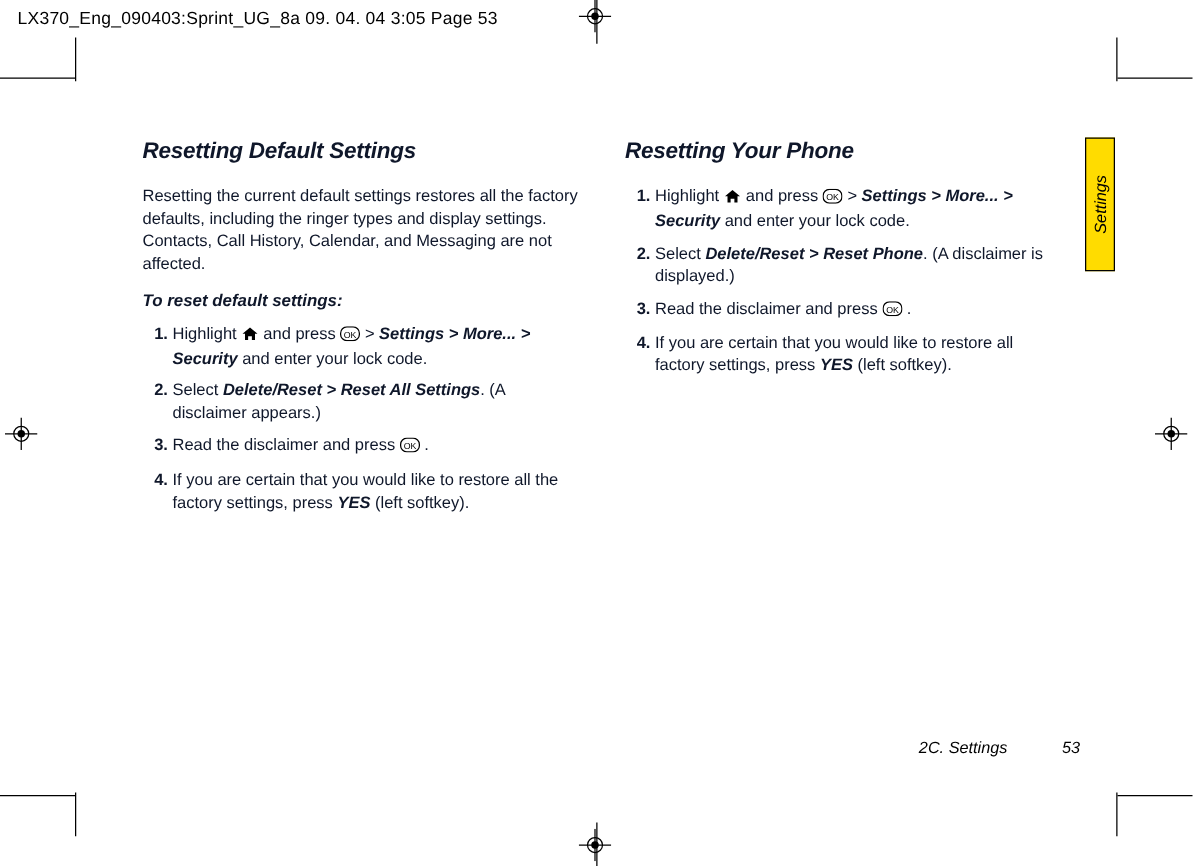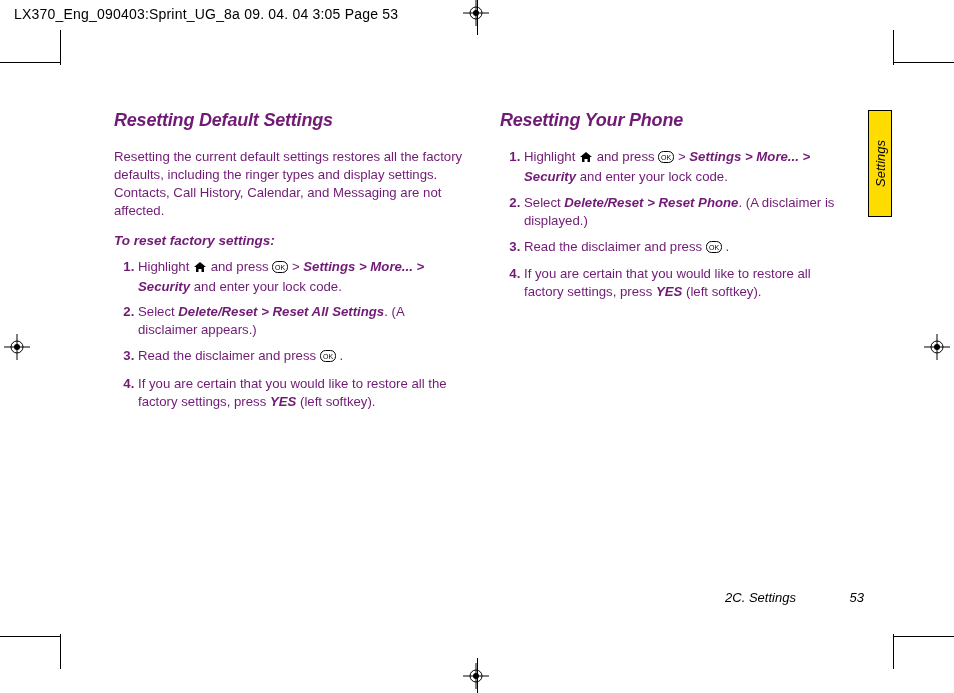--- a/index.html
+++ b/index.html
@@ -79,21 +79,21 @@
     top: 108px;
     left: 114px;
     width: 770px;
     display: flex;
     gap: 36px;
   }
   .col {
     width: 350px;
     font-size: 13.2px;
     line-height: 1.35;
-    color: #701a75;
+    color: #0f172a;
   }
   h2.section {
     font-style: italic;
     font-weight: 600;
     font-size: 18px;
     margin: 0 0 16px 0;
     letter-spacing: -0.2px;
   }
   .intro {
     margin: 0 0 12px 0;
@@ -118,21 +118,21 @@
   .icon-home, .icon-ok {
     display: inline-block;
     vertical-align: -2px;
   }
   .footer {
     position: absolute;
     bottom: 88px;
     right: 90px;
     font-size: 13px;
   }
-  .footer .chap { font-style: italic; margin-right: 50px; }
+  .footer .chap { font-style: italic; margin-right: 40px; }
   .footer .num { font-style: italic; text-align: center; }
 </style>
 </head>
 <body>
 
 <div class="print-header">LX370_Eng_090403:Sprint_UG_8a  09. 04. 04   3:05   Page 53</div>
 
 <div class="crop-top reg-mark">
 <svg width="26" height="26" viewBox="0 0 26 26">
       <circle cx="13" cy="13" r="6" fill="none" stroke="#000" stroke-width="1"></circle>
@@ -181,21 +181,21 @@
 
 <div class="side-tab">
   <span>Settings</span>
 </div>
 
 <div class="page">
 
   <div class="col">
     <h2 class="section">Resetting Default Settings</h2>
     <p class="intro">Resetting the current default settings restores all the factory defaults, including the ringer types and display settings. Contacts, Call History, Calendar, and Messaging are not affected.</p>
-    <p class="subhead">To reset factory settings:</p>
+    <p class="subhead">To reset default settings:</p>
     <ol>
       <li>
         <span>Highlight </span>
         <span class="icon-home"><svg width="14" height="12" viewBox="0 0 14 12">
               <path d="M7 1 L13 6 L11 6 L11 11 L8.5 11 L8.5 8 L5.5 8 L5.5 11 L3 11 L3 6 L1 6 Z" fill="#000"></path>
             </svg></span>
         <span> and press </span>
         <span class="icon-ok"><svg width="16" height="12" viewBox="0 0 16 12">
               <rect x="0.5" y="0.5" width="15" height="11" rx="5" fill="none" stroke="#000"></rect>
               <text x="8" y="9" font-size="7" text-anchor="middle" font-family="Arial">OK</text>

